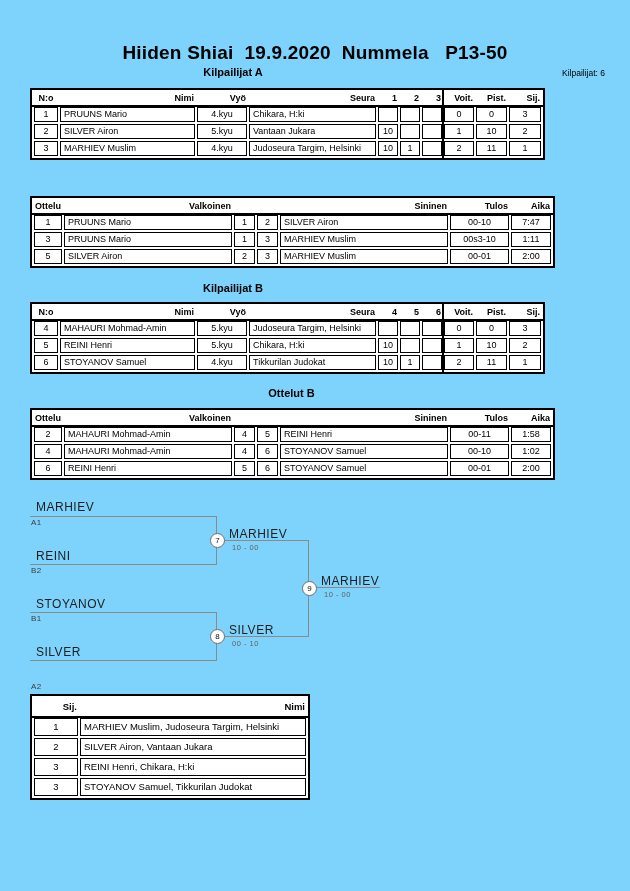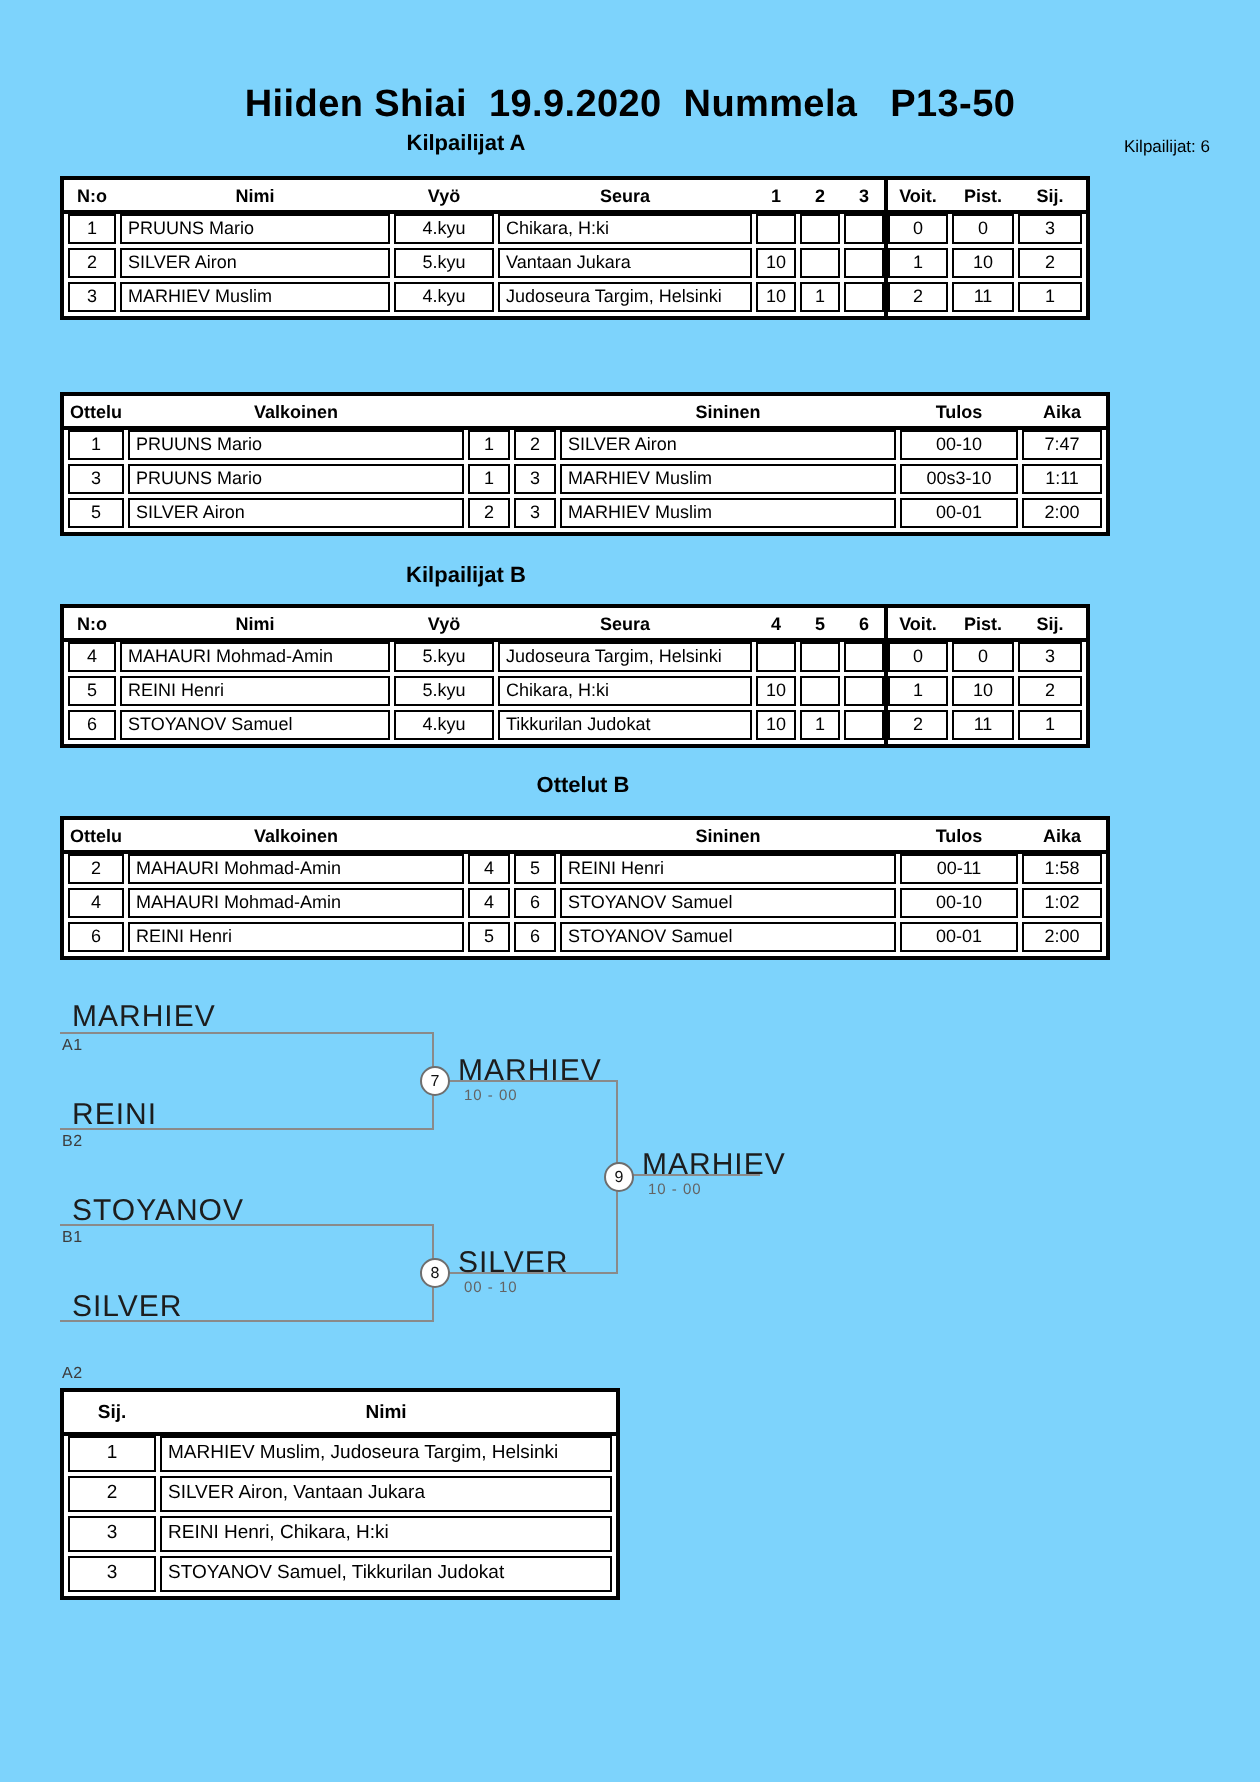--- a/index.html
+++ b/index.html
@@ -15,34 +15,34 @@
   .count-label { position:absolute; left:505px; top:68px; width:100px; font-size:8.5px; text-align:right; }
 
   .twrap { position:absolute; }
   table.tbl {
     border-collapse:separate; border-spacing:2px; border:2px solid #000;
     table-layout:fixed; background:#fff;
   }
   table.tbl th, table.tbl td { box-sizing:border-box; vertical-align:middle; }
   table.tbl th {
     border:none; font-size:9px; font-weight:bold; height:13px; line-height:13px;
-    padding:0 1px; overflow:hidden; white-space:nowrap; text-align:center;
+    padding:0 1px; overflow:hidden; white-space:nowrap; text-align:right;
   }
   table.tbl td {
     border:1px solid #000; font-size:9px; height:15px; line-height:13px;
     padding:0 3px; overflow:hidden; white-space:nowrap; text-align:left;
   }
   table.tbl td.c { text-align:center; padding:0 1px; }
   table.tbl th.l { text-align:center; }
   table.res th { height:18px; line-height:18px; font-size:9.5px; }
   table.res td { height:18px; line-height:16px; font-size:9.5px; }
   .hline { position:absolute; left:0; right:0; height:2px; background:#000; }
   .vdiv  { position:absolute; top:0; bottom:0; width:2px; background:#000; }
 
-  .bk-name  { position:absolute; font-size:15px; letter-spacing:0.5px; color:#1d1d1d; }
+  .bk-name  { position:absolute; font-size:12px; letter-spacing:0.5px; color:#1d1d1d; }
   .bk-seed  { position:absolute; font-size:8px; color:#3c3c3c; letter-spacing:0.3px; }
   .bk-score { position:absolute; font-size:7.5px; color:#636363; letter-spacing:0.5px; }
   .bk-h { position:absolute; height:1px; background:#8a8a8a; }
   .bk-v { position:absolute; width:1px; background:#8a8a8a; }
   .bk-circle {
     position:absolute; width:13px; height:13px; border:1px solid #6e6e6e; border-radius:50%;
     background:#fff; font-size:8px; line-height:13px; text-align:center; color:#111;
   }
 </style>
 </head>

